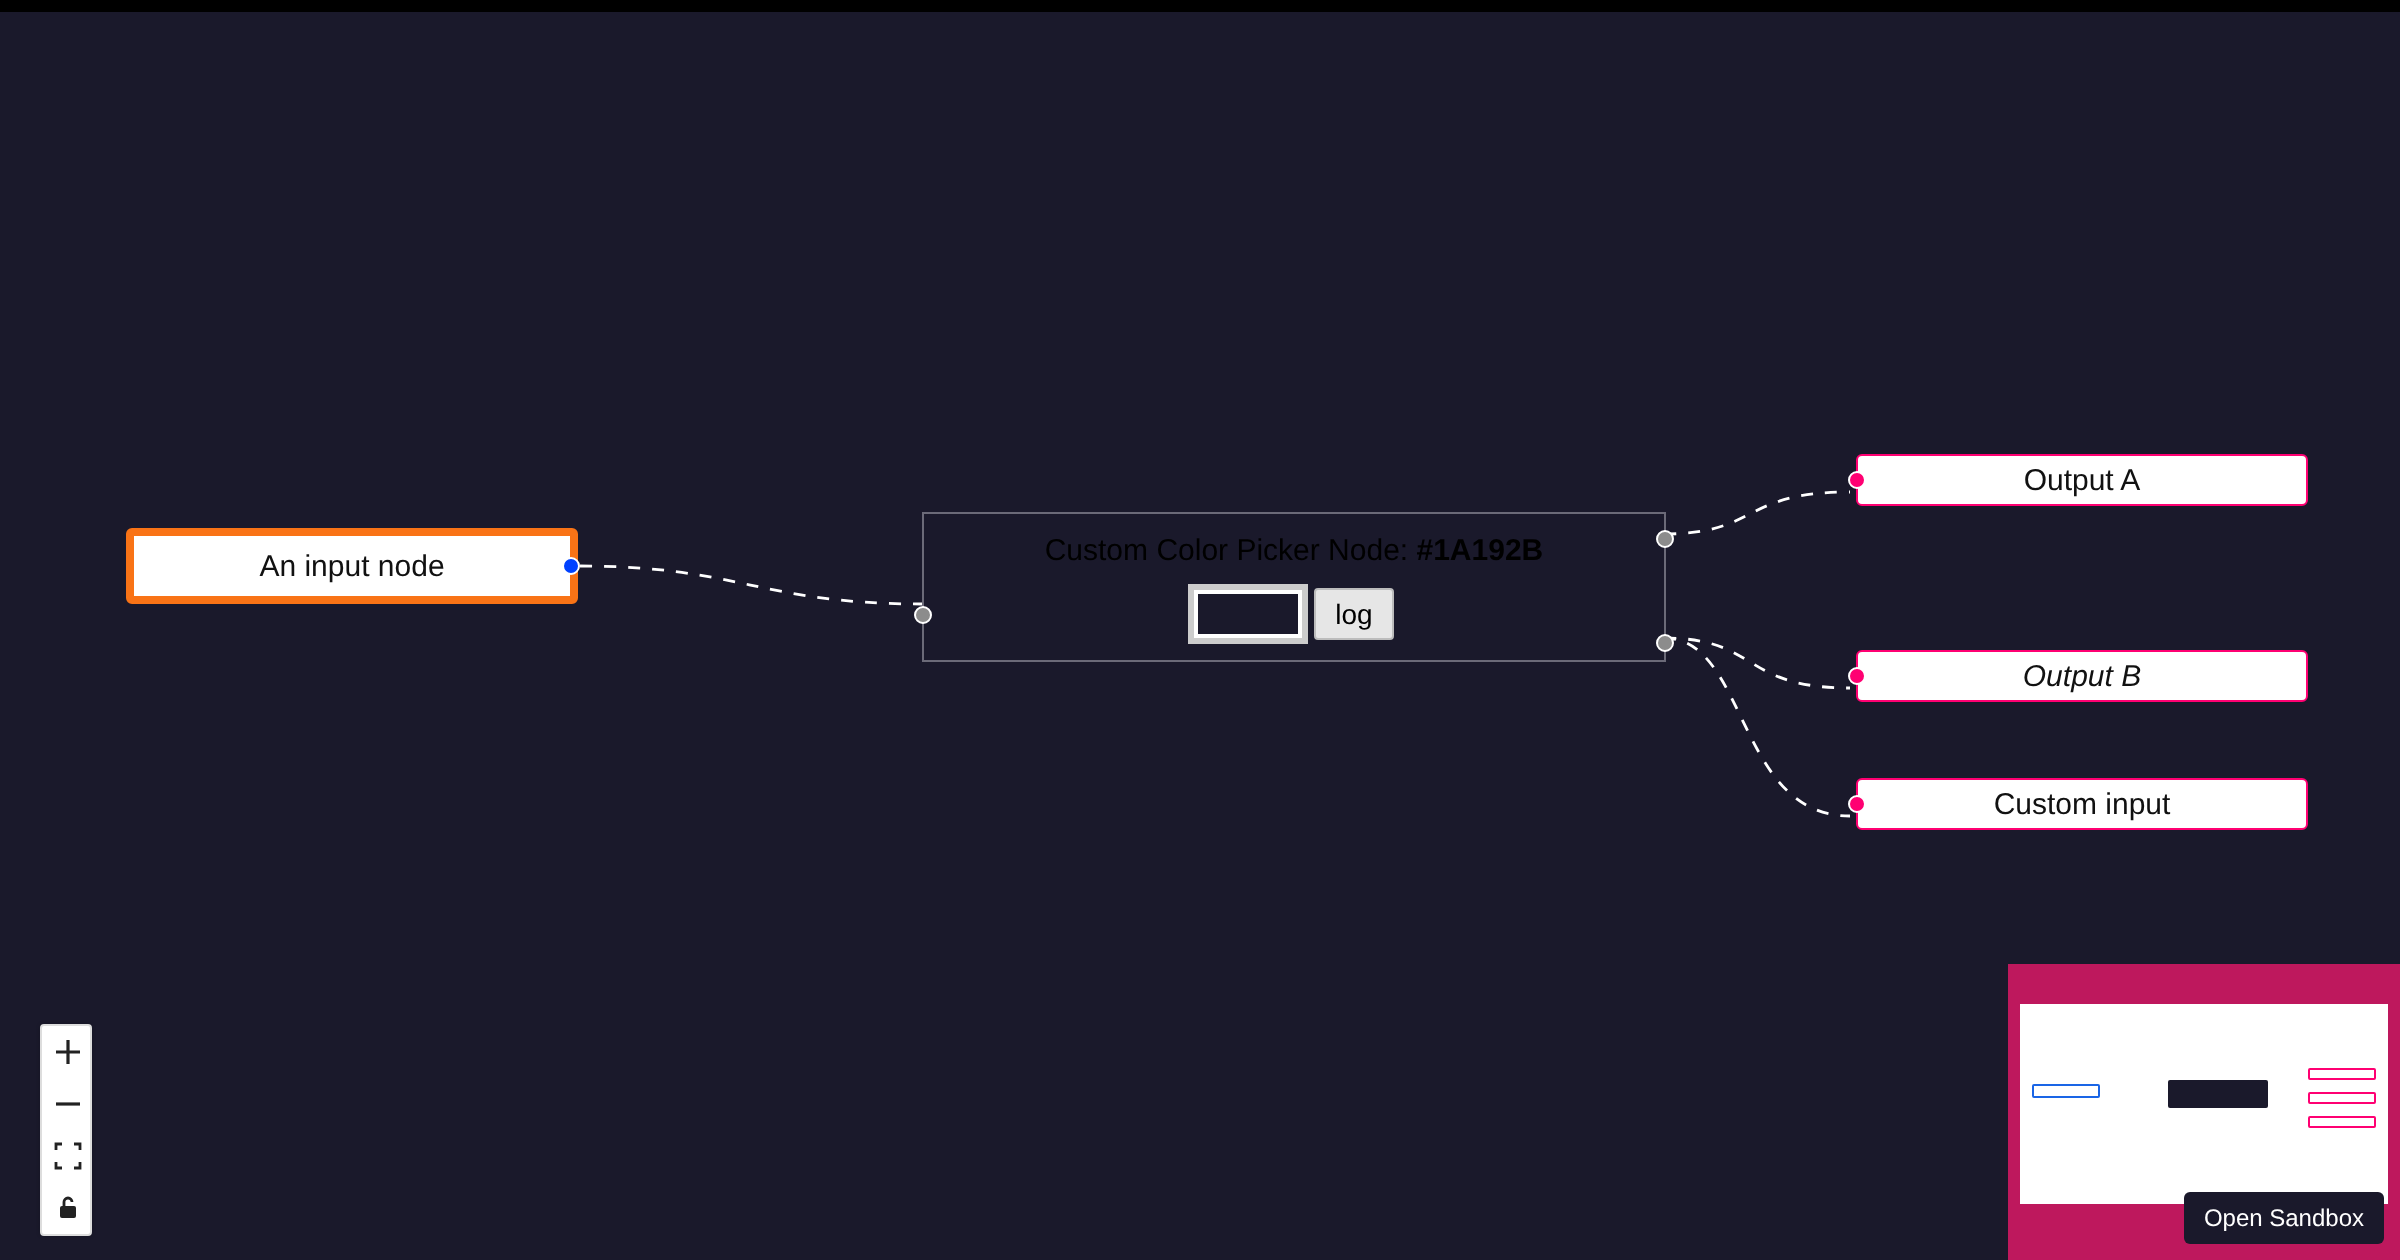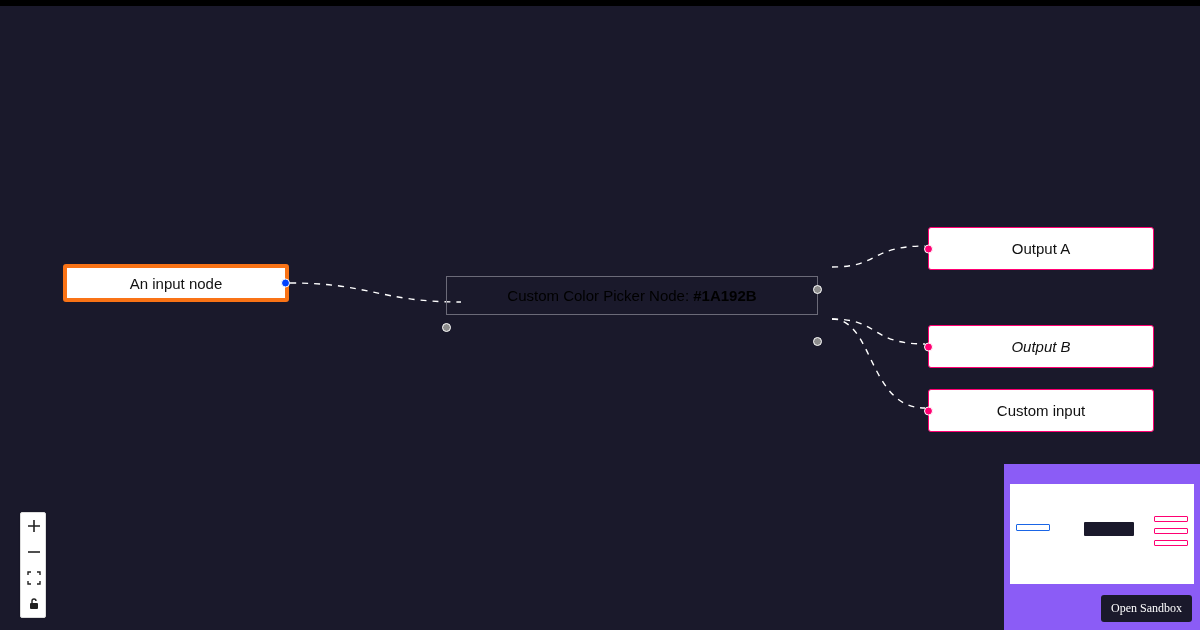--- a/index.html
+++ b/index.html
@@ -23,21 +23,21 @@
     color: #111;
   }
   .node.input {
     border: 4px solid #f97316;
     width: 226px;
     height: 38px;
   }
   .node.output {
     border: 1px solid #ff0072;
     width: 226px;
-    height: 43px;
+    height: 26px;
   }
   .center-node {
     position: absolute;
     border: 1px solid #6b6a78;
     background: transparent;
     color: #000;
     padding: 10px 18px;
     text-align: center;
   }
   .center-node .title { font-size: 15px; }
@@ -93,23 +93,22 @@
   .ctrl-btn {
     width: 26px; height: 26px;
     display: flex; align-items: center; justify-content: center;
     cursor: pointer;
     font-size: 16px;
     color: #222;
   }
   .minimap {
     position: absolute;
     right: 0; bottom: 0;
-    width: 196px; height: 166px;
-    background: #8b5cf6;
-    font-family: Liberation Serif, serif;
+    width: 196px; height: 148px;
+    background: #be185d;
   }
   .minimap .viewport {
     position: absolute;
     left: 6px; top: 20px;
     width: 184px; height: 100px;
     background: #fff;
   }
   .mm-node { position: absolute; border-radius: 1px; }
   .mm-input { border: 1px solid #1a65e6; width: 34px; height: 7px; left: 6px; top: 40px; }
   .mm-center { background: #1A192B; width: 50px; height: 14px; left: 74px; top: 38px; }
@@ -136,23 +135,27 @@
     <path class="edge" d="M 832 261 C 880 261, 870 240, 925 240"></path>
     <path class="edge" d="M 832 313 C 880 313, 870 338, 925 338"></path>
     <path class="edge" d="M 832 313 C 874 313, 868 402, 925 402"></path>
   </svg>
 
   <div class="node input" style="left:63px; top:258px;">
     <span>An input node</span>
     <span class="handle blue" style="right:-5px; top:50%; transform:translateY(-50%);"></span>
   </div>
 
-  <div class="center-node" style="left:446px; top:250px; width:372px;margin-top:20px;">
+  <div class="center-node" style="left:461px; top:250px; width:372px;">
     <div class="title">
       <span>Custom Color Picker Node: </span><span class="hex">#1A192B</span>
+    </div>
+    <div class="controls">
+      <span class="swatch"></span>
+      <button class="log-btn">log</button>
     </div>
     <span class="handle grey" style="left:-5px; top:46px;"></span>
     <span class="handle grey" style="right:-5px; top:8px;"></span>
     <span class="handle grey" style="right:-5px; top:60px;"></span>
   </div>
 
   <div class="node output" style="left:928px; top:221px;">
     <span class="handle pink" style="left:-5px; top:50%; transform:translateY(-50%);"></span>
     <span>Output A</span>
   </div>

